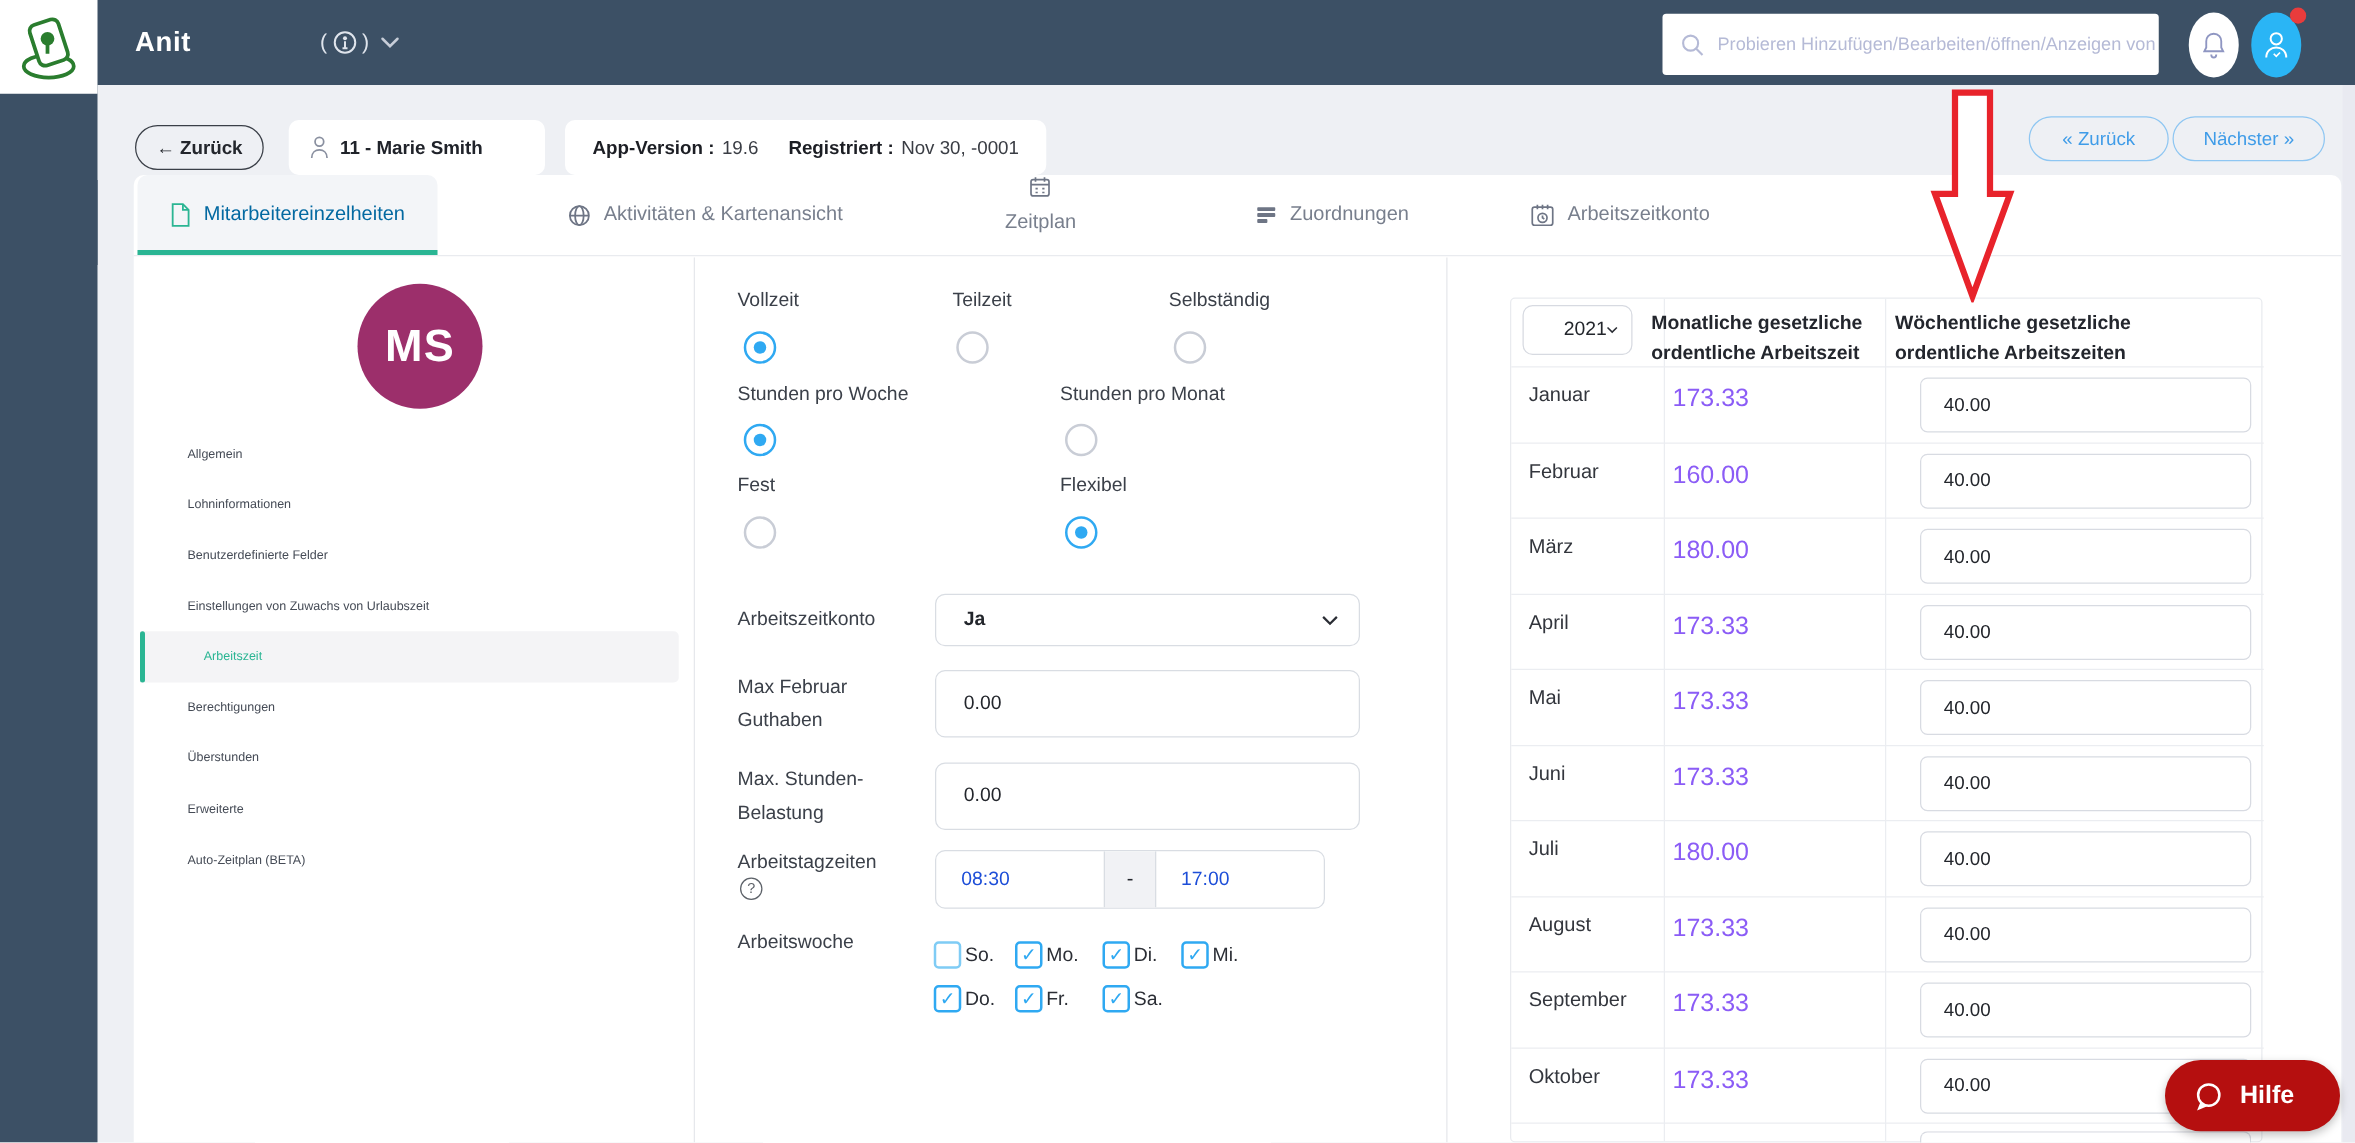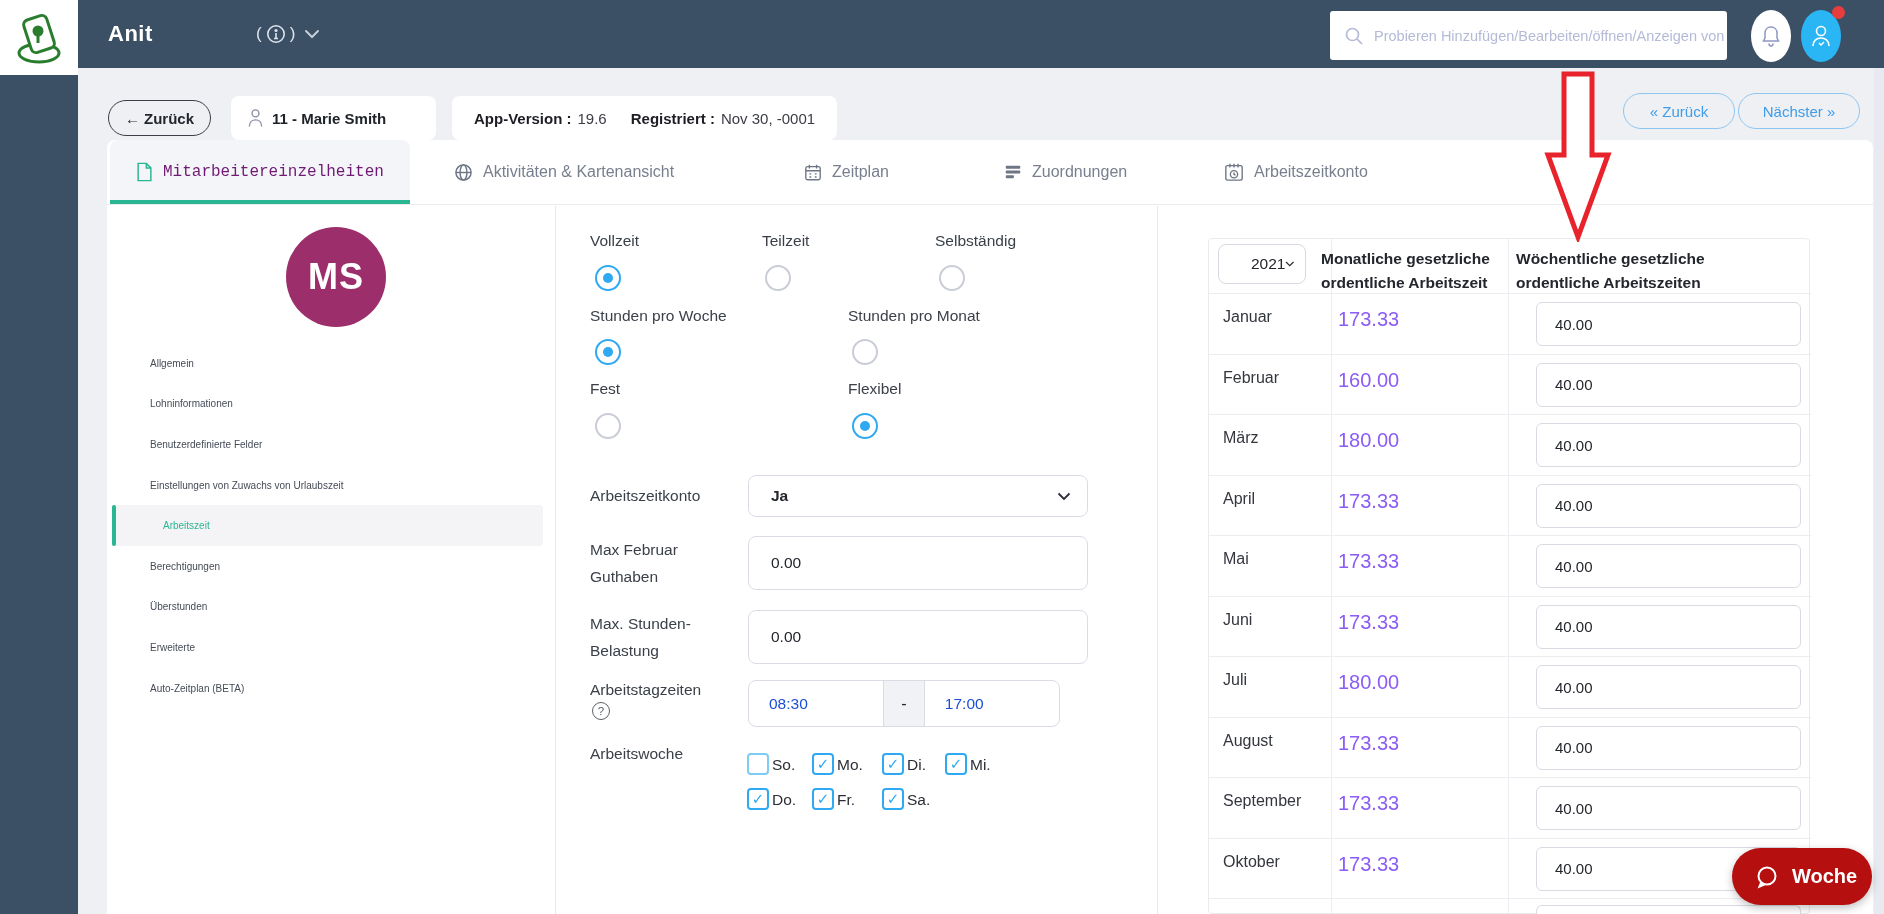--- a/index.html
+++ b/index.html
@@ -35,23 +35,23 @@
   .ver-chip { left:452px; top:96px; height:44px; padding:0 22px; gap:6px; font-size:15px; color:#3a3d44; white-space:nowrap; }
   .ver-chip b { color:#1c1e24; }
   .pill-blue { height:36px; border:1.6px solid #8ec6f2; border-radius:18px; background:transparent; color:#3f9ce8; font-size:15px; display:flex; align-items:center; justify-content:center; z-index:3; }
   .prev-btn { left:1623px; top:93px; width:112px; }
   .next-btn { left:1738px; top:93px; width:122px; }
 
   
   .panel { left:107px; top:140px; width:1766px; height:774px; background:#ffffff; border-radius:8px 8px 0 0; z-index:1; }
   .tab-border { left:107px; top:204px; width:1766px; height:1px; background:#e9ebef; z-index:2; }
   .tab { position:absolute; top:140px; height:64px; display:flex; align-items:center; gap:10px; padding:0 26px; font-size:16px; color:#787f8d; z-index:2; }
-  .tab.active { background:#f3f5f8; border-radius:8px 8px 0 0; color:#701a75;font-family:Liberation Mono, monospace; }
+  .tab.active { background:#f3f5f8; border-radius:8px 8px 0 0; color:#0369a1; }
   .tab.active::after { content:""; position:absolute; left:0; right:0; bottom:0; height:4px; background:#2ab593; }
-  .tab-1 { left:110px; } .tab-2 { left:428px; } .tab-3 { left:778px; } .tab-4 { left:978px; } .tab-5 { left:1198px; }
+  .tab-1 { left:110px; } .tab-2 { left:428px; } .tab-3 { left:778px;flex-direction:column; } .tab-4 { left:978px; } .tab-5 { left:1198px; }
 
   
   .ms-avatar { left:286px; top:227px; width:100px; height:100px; border-radius:50%; background:#9c2f6b; color:#ffffff; font-size:36px; font-weight:bold; display:flex; align-items:center; justify-content:center; z-index:2; letter-spacing:1px; }
   .menu { left:112px; top:343px; width:431px; z-index:2; }
   .menu-item { position:relative; height:40.6px; display:flex; align-items:center; padding-left:38px; font-size:10px; color:#454b56; }
   .menu-item.active { background:#f4f4f6; border-radius:0 4px 4px 0; color:#2ab593; padding-left:51px; }
   .menu-item.active::before { content:""; position:absolute; left:0; top:0; bottom:0; width:4px; background:#2ab593; border-radius:2px; }
 
   .vdiv { width:1px; background:#e6e8ec; z-index:2; }
 
@@ -447,14 +447,14 @@
 
 <svg class="abs red-arrow" width="76" height="172" viewBox="0 0 76 172">
   <path d="M24 4 L52 4 L52 85 L68 85 L38 167 L8 85 L24 85 Z" fill="#ffffff" stroke="#e8232b" stroke-width="5" stroke-linejoin="miter"></path>
 </svg>
 
 <div class="abs help-btn">
   <svg width="26" height="26" viewBox="0 0 26 26">
     <circle cx="13" cy="12" r="8.5" fill="none" stroke="#ffffff" stroke-width="2"></circle>
     <path d="M7 18 L5 23 L11 20.5" fill="#ffffff" stroke="#ffffff" stroke-width="1.5"></path>
   </svg>
-  <span>Woche</span>
+  <span>Hilfe</span>
 </div>
 
 </body></html>

